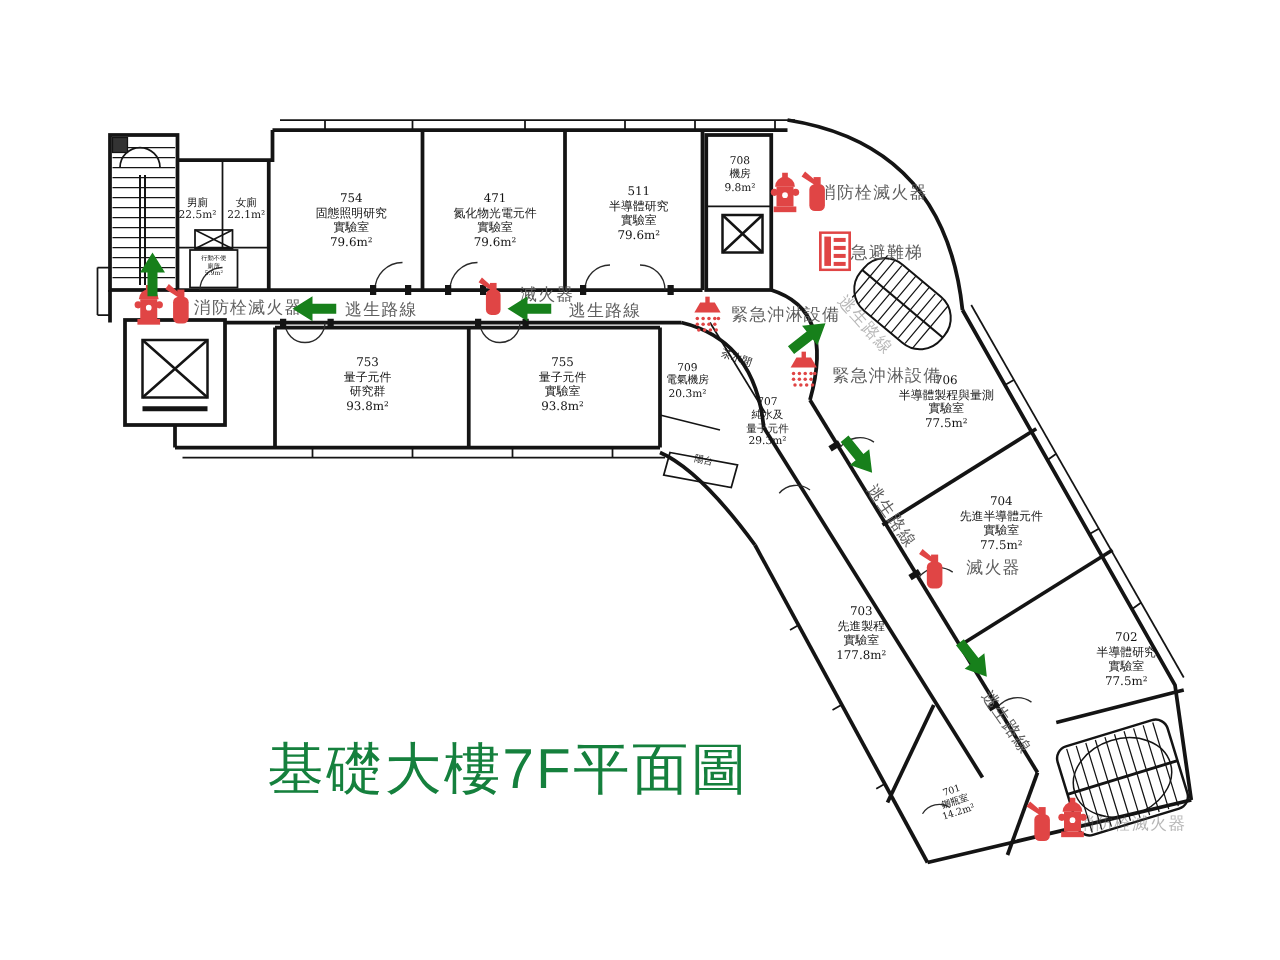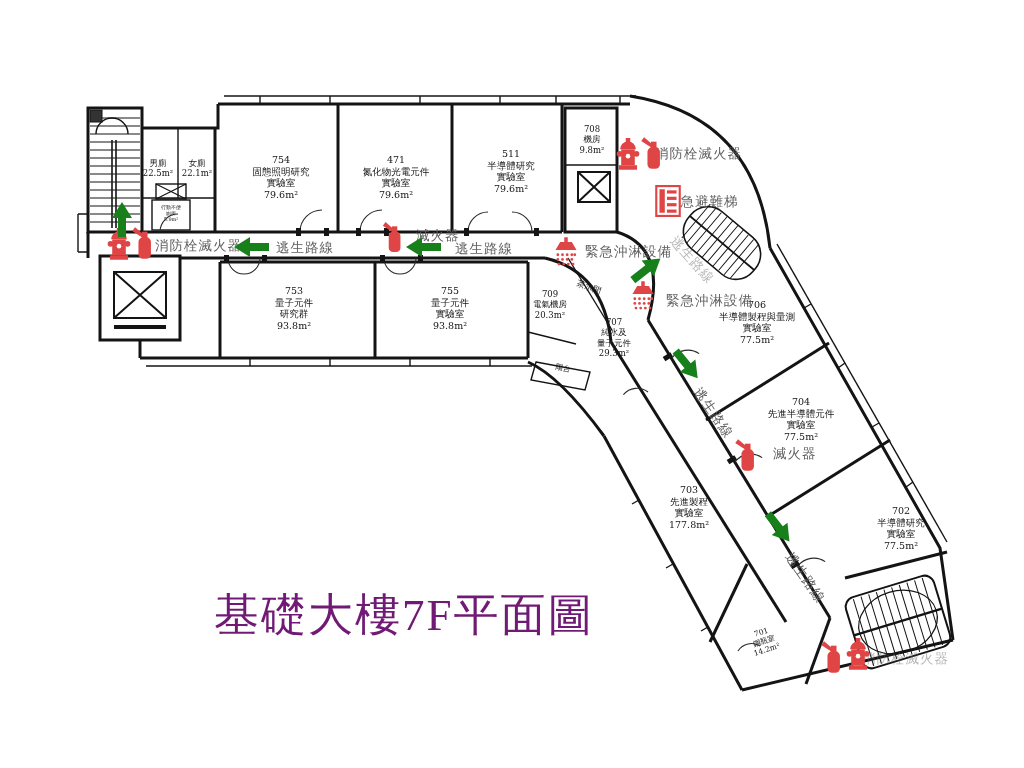--- a/index.html
+++ b/index.html
@@ -8,22 +8,22 @@
   svg.walls{position:absolute;left:0;top:0;}
   .room{position:absolute;transform:translate(-50%,-50%);text-align:center;color:#141414;
         font-size:9.5px;line-height:1.22;white-space:pre-line;z-index:3;}
   .room span{display:block;}
   .room.md{font-size:8.5px;}
   .room.sm{font-size:7.5px;}
   .room.xs{font-size:5px;line-height:1.15;}
   .ann{position:absolute;color:#5f5f5f;font-size:13.5px;white-space:nowrap;z-index:4;
        letter-spacing:1px;}
   .ann.dim{opacity:.45;}
-  .title{position:absolute;color:#701a75;font-size:45px;letter-spacing:2px;z-index:3;
-         font-family:Liberation Serif, serif;}
+  .title{position:absolute;color:#15803d;font-size:45px;letter-spacing:2px;z-index:3;
+         font-family:Liberation Sans, sans-serif;}
   .icon{position:absolute;z-index:5;line-height:0;}
   .icon svg{display:block;}
   .arr{position:absolute;z-index:5;}
   .arr path{fill:#17801b;}
   .red{fill:#e04545;}
 </style>
 </head>
 <body>
 
 <div id="plan">

